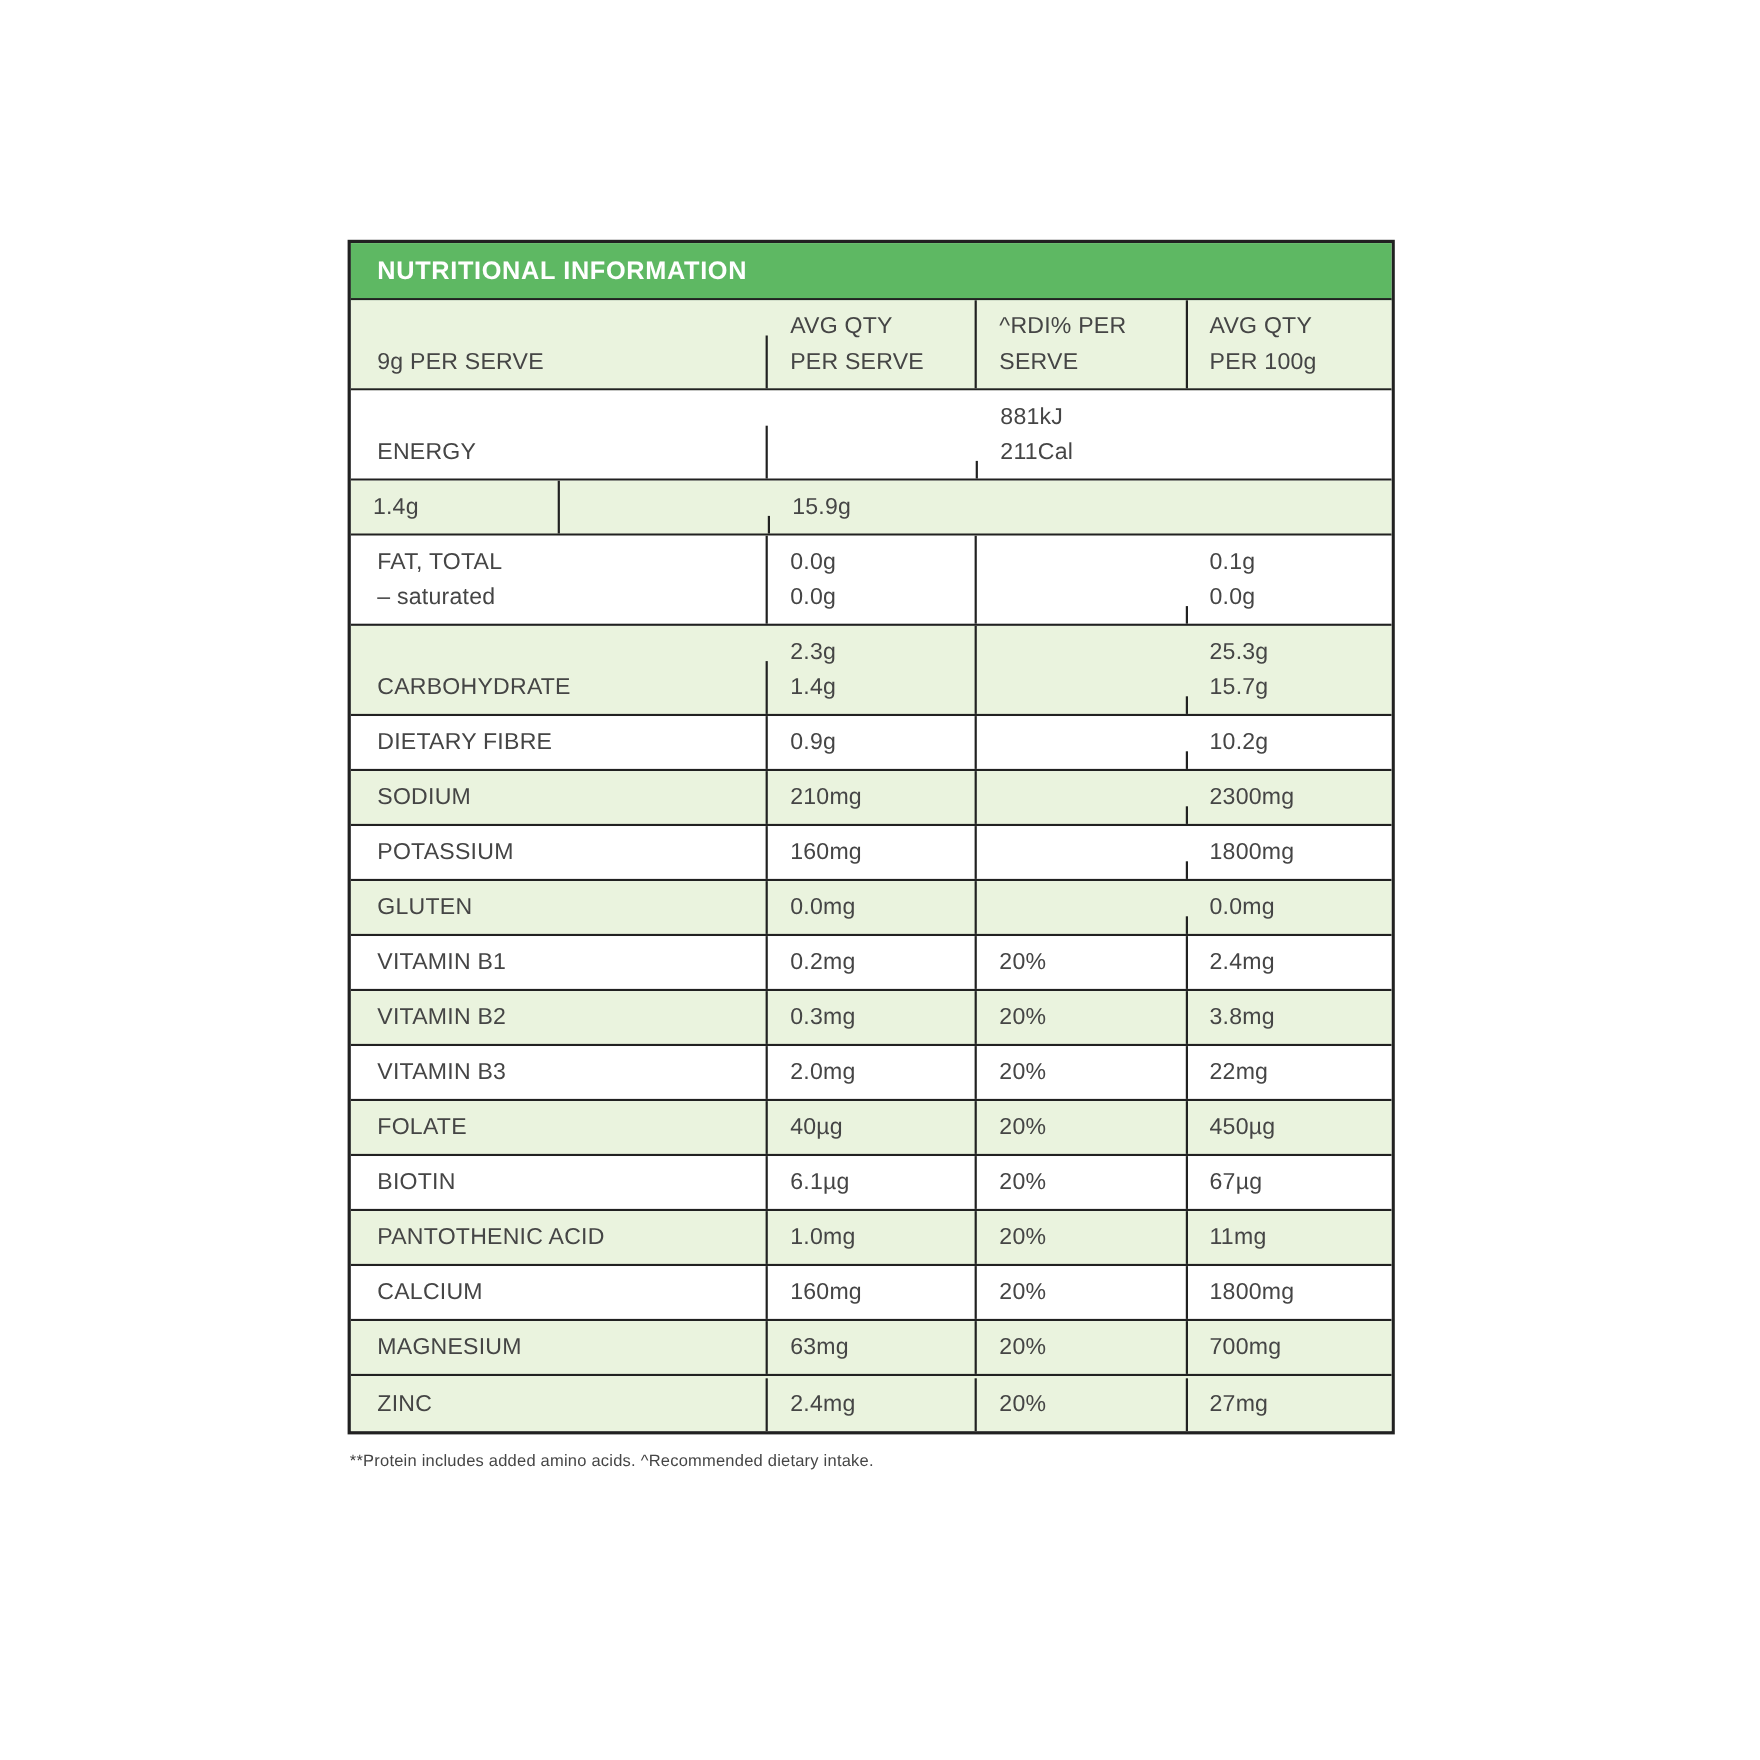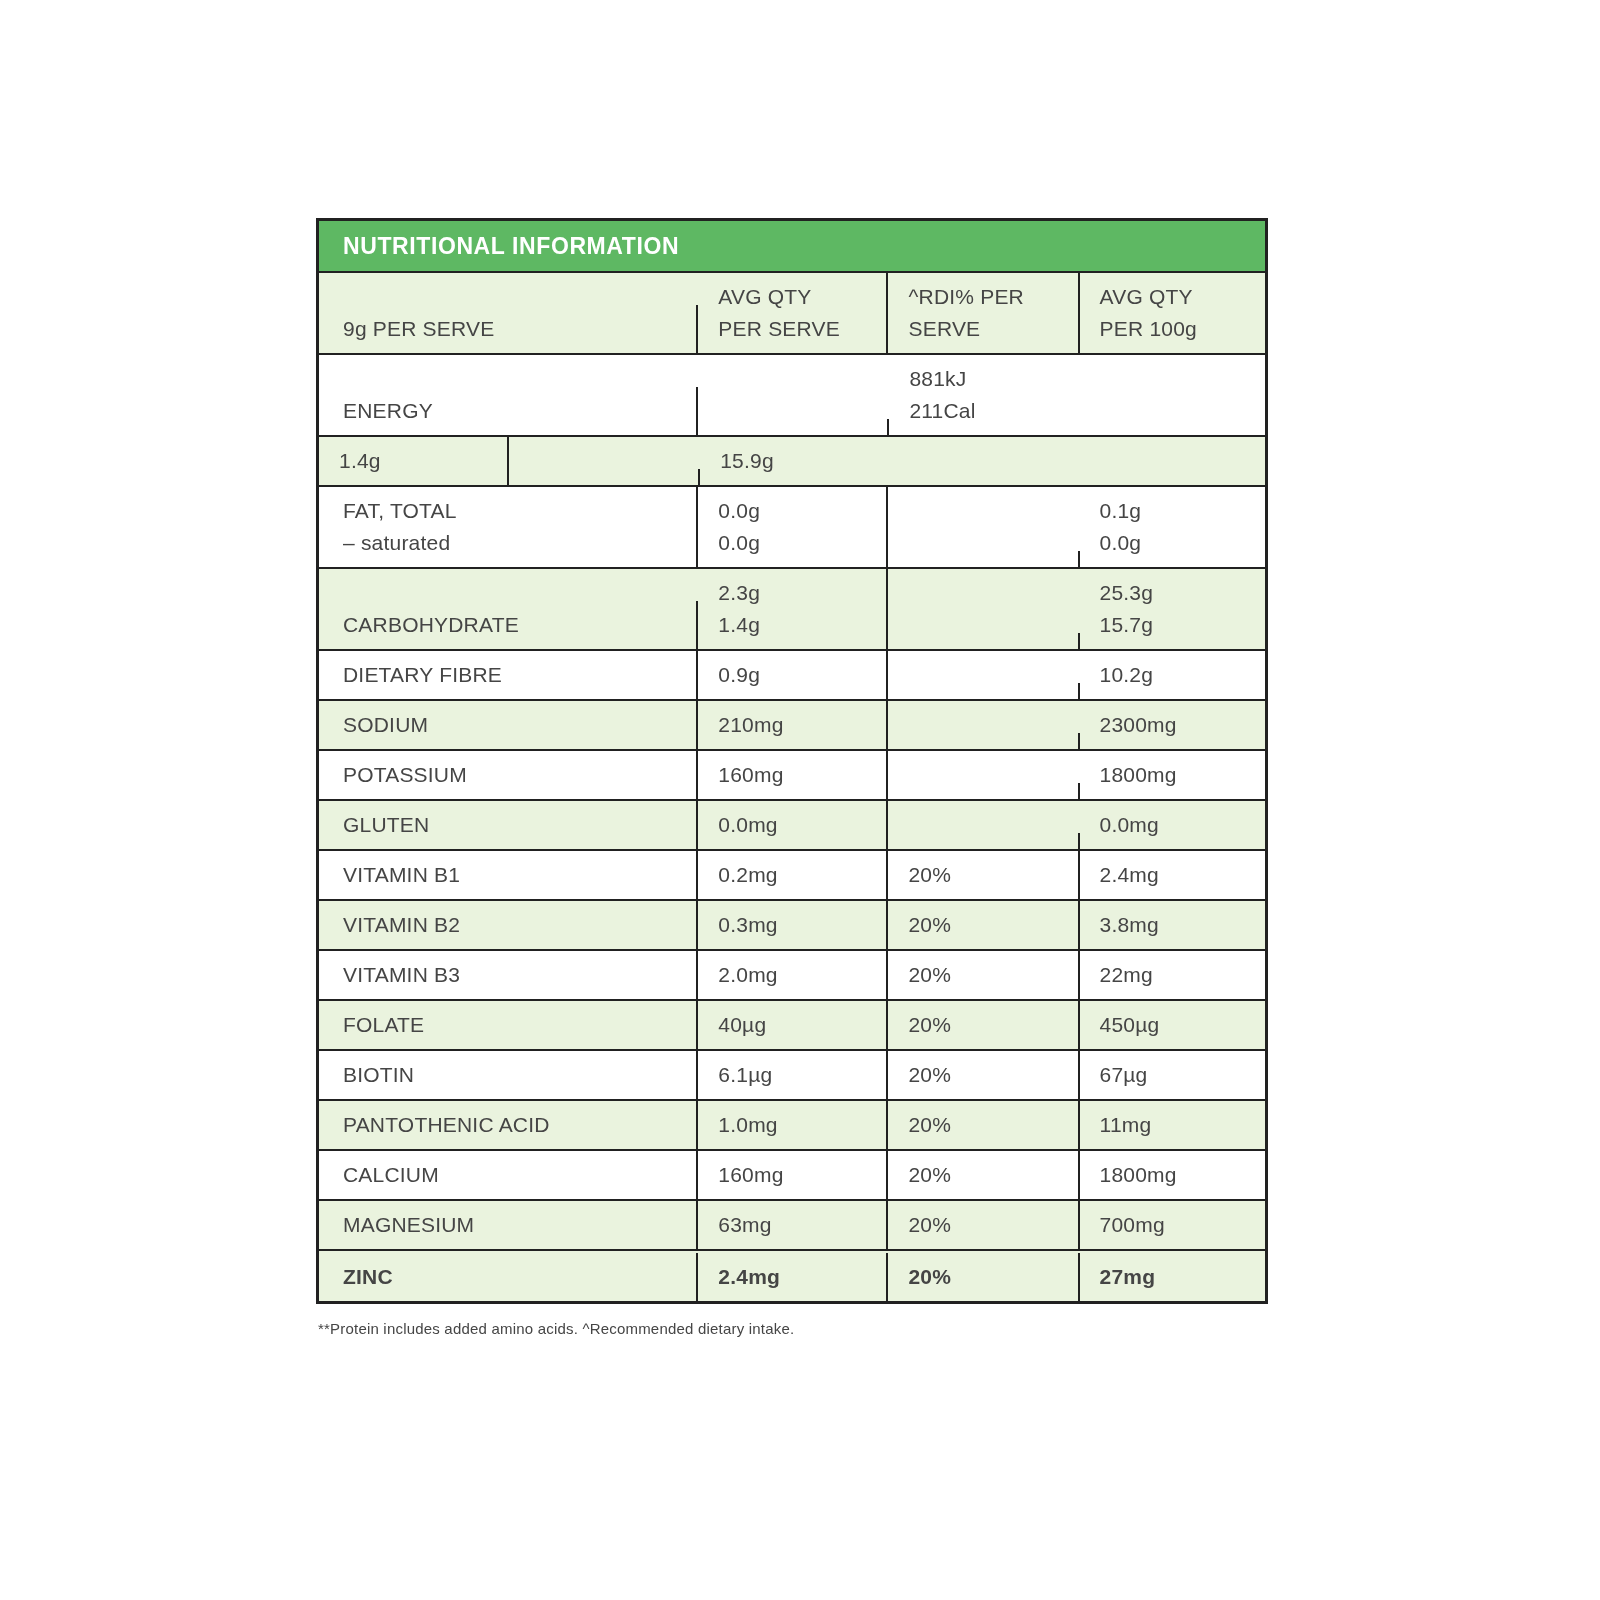--- a/index.html
+++ b/index.html
@@ -49,21 +49,21 @@
     letter-spacing: 0.6px;
   }
 
   .row {
     display: flex;
     border-bottom: 2px solid var(--border);
     background: var(--background);
     min-height: 50px;
     align-items: flex-end;
   }
-  .row:last-child { border-bottom: none; font-weight: bold; }
+  .row:last-child { border-bottom: none; }
   .row.shaded { background: var(--row-tint); }
   .header-row { min-height: 80px; }
 
   .cell {
     display: flex;
     flex-direction: column;
     justify-content: center;
     padding: 8px 10px 8px 20px;
     border-right: 2px solid var(--border);
   }

